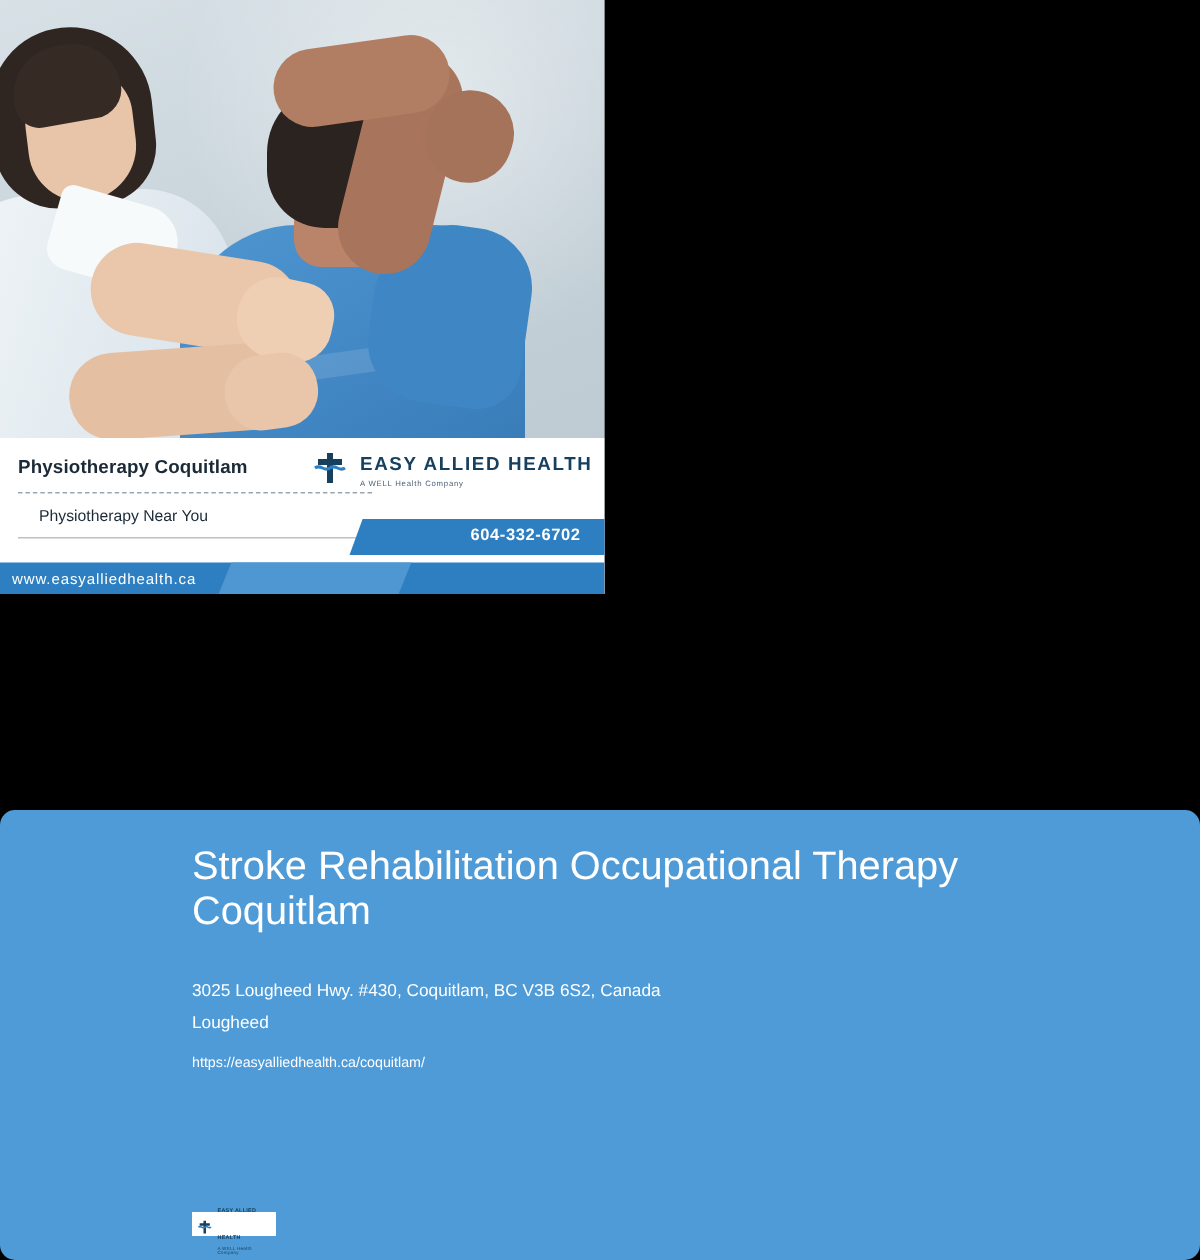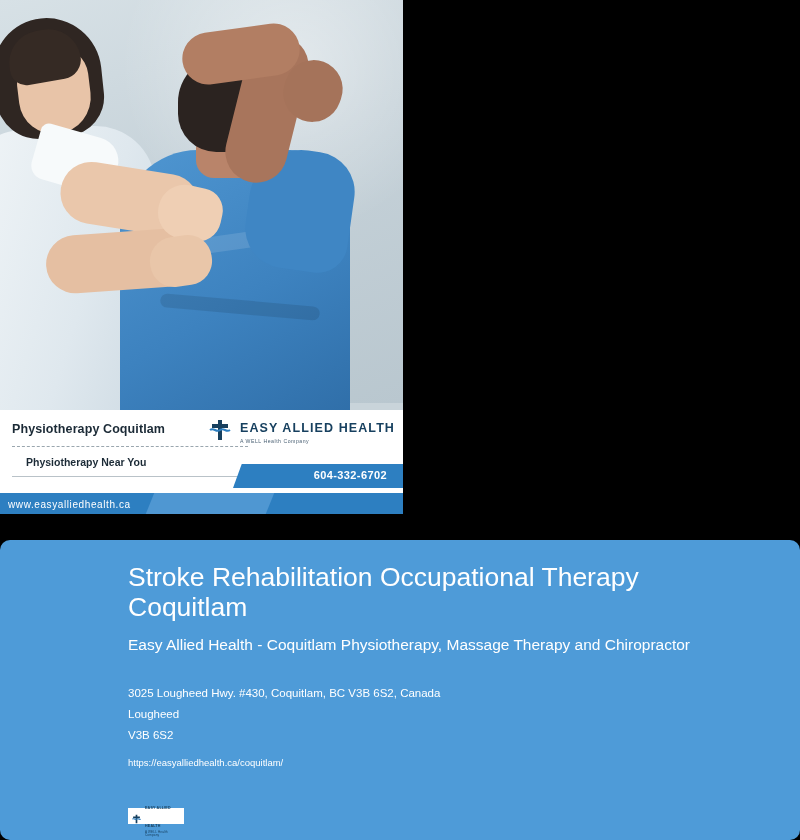--- a/index.html
+++ b/index.html
@@ -19,21 +19,21 @@
     background: #000000;
     overflow: hidden;
   }
 
   
   .media-area {
     position: absolute;
     left: 0;
     top: 0;
     width: 403px;
-    height: 514px;
+    height: 396px;
     overflow: hidden;
     background: #c9d4da;
   }
 
   .photo {
     position: absolute;
     left: 0;
     top: 0;
     width: 403px;
     height: 403px;
@@ -247,21 +247,21 @@
     top: 36px;
     width: 236px;
     height: 1px;
     border-top: 1px dashed #9aa6ae;
   }
   .banner-sub {
     position: absolute;
     left: 12px;
     top: 46px;
     font-size: 10.5px;
-    font-weight: bold;
+    font-weight: normal;
     color: #1b2a36;
     padding-left: 14px;
   }
   .banner-sub-rule {
     position: absolute;
     left: 12px;
     top: 66px;
     width: 236px;
     height: 1px;
     background: #b9c2c8;
@@ -464,26 +464,24 @@
       <div class="url-ribbon">
         <div class="url-ribbon-accent"></div>
       </div>
       <div class="url-text">www.easyalliedhealth.ca</div>
     </div>
   </div>
 
   <div class="info-panel">
     <div class="info-inner">
       <h1 class="info-title">Stroke Rehabilitation Occupational Therapy Coquitlam</h1>
-      <div class="info-subtitle">Easy Allied Health - Coquitlam Physiotherapy, Massage Therapy and Chiropractor</div>
 
       <div class="info-meta">
         <div>3025 Lougheed Hwy. #430, Coquitlam, BC V3B 6S2, Canada</div>
         <div>Lougheed</div>
-        <div>V3B 6S2</div>
         <a class="info-link" href="#">https://easyalliedhealth.ca/coquitlam/</a>
       </div>
     </div>
 
     <div class="footer-logo">
       <span class="footer-logo-mark">
         <svg width="11" height="11" viewBox="0 0 26 26" aria-hidden="true">
           <path d="M5 6 L11 6 L11 2 L15 2 L15 6 L21 6 L21 10 L15 10 L15 22 L11 22 L11 10 L5 10 Z" fill="#17405f"></path>
           <path d="M3 12 C7 9 9 15 13 12 C17 9 19 15 23 12" stroke="#2d7fc1" stroke-width="2.5" fill="none"></path>
         </svg>

